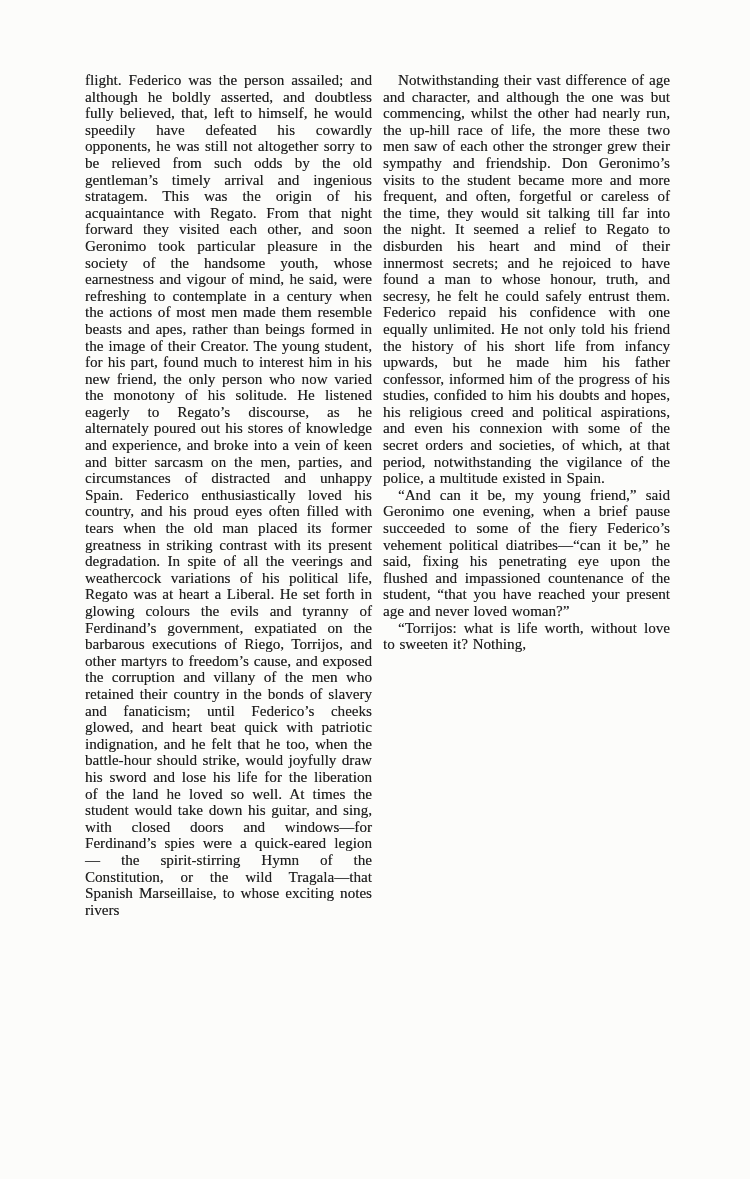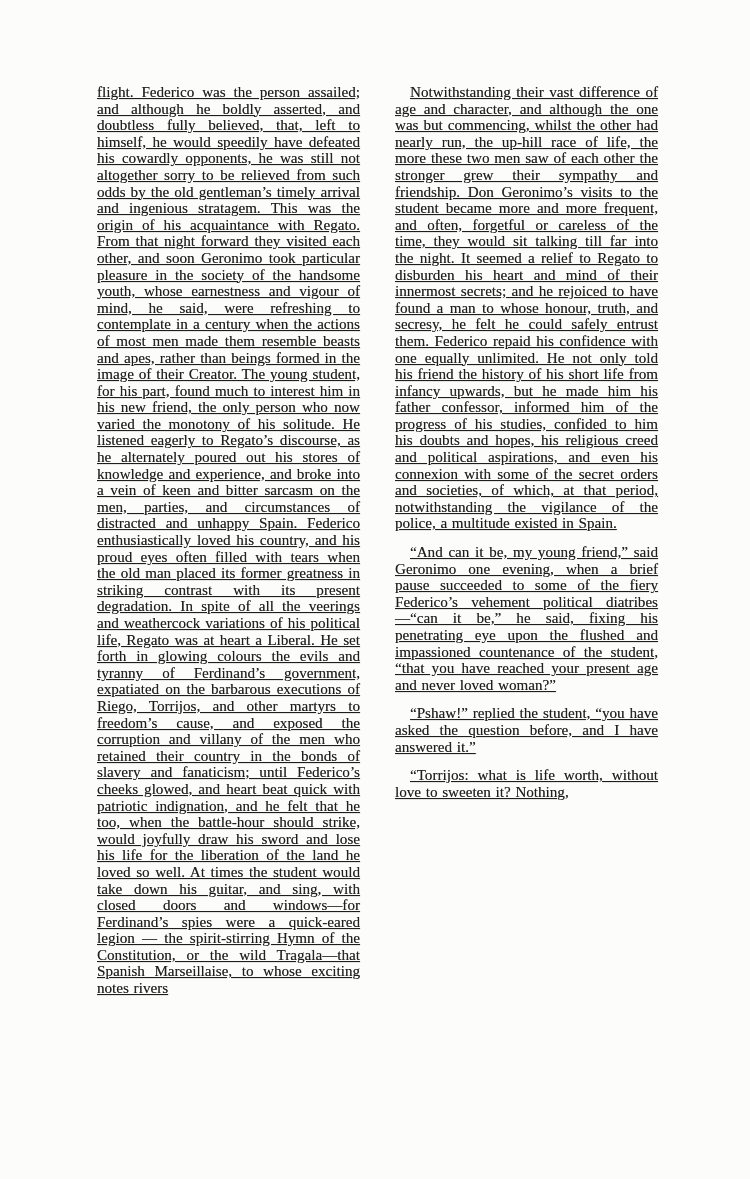--- a/index.html
+++ b/index.html
@@ -53,40 +53,38 @@
   }
   .column {
     width: 287px;
     text-align: justify;
     font-size: 15px;
     line-height: 16.6px;
     letter-spacing: 0.05px;
     word-spacing: 0.06em;
   }
   .column p {
-    margin: 12px;
-    text-decoration: underline;
+    margin: 0;
   }
   .column p.indent {
     text-indent: 15px;
   }
 </style>
 </head>
 <body>
 
 <div class="page">
   <div class="content">
 
 
     <div class="columns">
       <div class="column">
           <p class="">flight.  Federico was the person assailed; and although he boldly asserted, and doubtless fully believed, that, left to himself, he would speedily have defeated his cowardly opponents, he was still not altogether sorry to be relieved from such odds by the old gentleman’s timely arrival and ingenious stratagem.  This was the origin of his acquaintance with Regato. From that night forward they visited each other, and soon Geronimo took particular pleasure in the society of the handsome youth, whose earnestness and vigour of mind, he said, were refreshing to contemplate in a century when the actions of most men made them resemble beasts and apes, rather than beings formed in the image of their Creator.  The young student, for his part, found much to interest him in his new friend, the only person who now varied the monotony of his solitude.  He listened eagerly to Regato’s discourse, as he alternately poured out his stores of knowledge and experience, and broke into a vein of keen and bitter sarcasm on the men, parties, and circumstances of distracted and unhappy Spain. Federico enthusiastically loved his country, and his proud eyes often filled with tears when the old man placed its former greatness in striking contrast with its present degradation. In spite of all the veerings and weathercock variations of his political life, Regato was at heart a Liberal. He set forth in glowing colours the evils and tyranny of Ferdinand’s government, expatiated on the barbarous executions of Riego, Torrijos, and other martyrs to freedom’s cause, and exposed the corruption and villany of the men who retained their country in the bonds of slavery and fanaticism; until Federico’s cheeks glowed, and heart beat quick with patriotic indignation, and he felt that he too, when the battle-hour should strike, would joyfully draw his sword and lose his life for the liberation of the land he loved so well.  At times the student would take down his guitar, and sing, with closed doors and windows—for Ferdinand’s spies were a quick-eared legion — the spirit-stirring Hymn of the Constitution, or the wild Tragala—that Spanish Marseillaise, to whose exciting notes rivers</p>
         </div>
       <div class="column">
           <p class="indent">Notwithstanding their vast difference of age and character, and although the one was but commencing, whilst the other had nearly run, the up-hill race of life, the more these two men saw of each other the stronger grew their sympathy and friendship.  Don Geronimo’s visits to the student became more and more frequent, and often, forgetful or careless of the time, they would sit talking till far into the night.  It seemed a relief to Regato to disburden his heart and mind of their innermost secrets; and he rejoiced to have found a man to whose honour, truth, and secresy, he felt he could safely entrust them.  Federico repaid his confidence with one equally unlimited. He not only told his friend the history of his short life from infancy upwards, but he made him his father confessor, informed him of the progress of his studies, confided to him his doubts and hopes, his religious creed and political aspirations, and even his connexion with some of the secret orders and societies, of which, at that period, notwithstanding the vigilance of the police, a multitude existed in Spain.</p>
           <p class="indent">“And can it be, my young friend,” said Geronimo one evening, when a brief pause succeeded to some of the fiery Federico’s vehement political diatribes—“can it be,” he said, fixing his penetrating eye upon the flushed and impassioned countenance of the student, “that you have reached your present age and never loved woman?”</p>
-          <p class="indent">“Pshaw!” replied the student, “you have asked the question before, and I have answered it.”</p>
           <p class="indent">“Torrijos: what is life worth, without love to sweeten it? Nothing,</p>
         </div>
     </div>
 
   </div>
 </div>
 
 </body></html>

